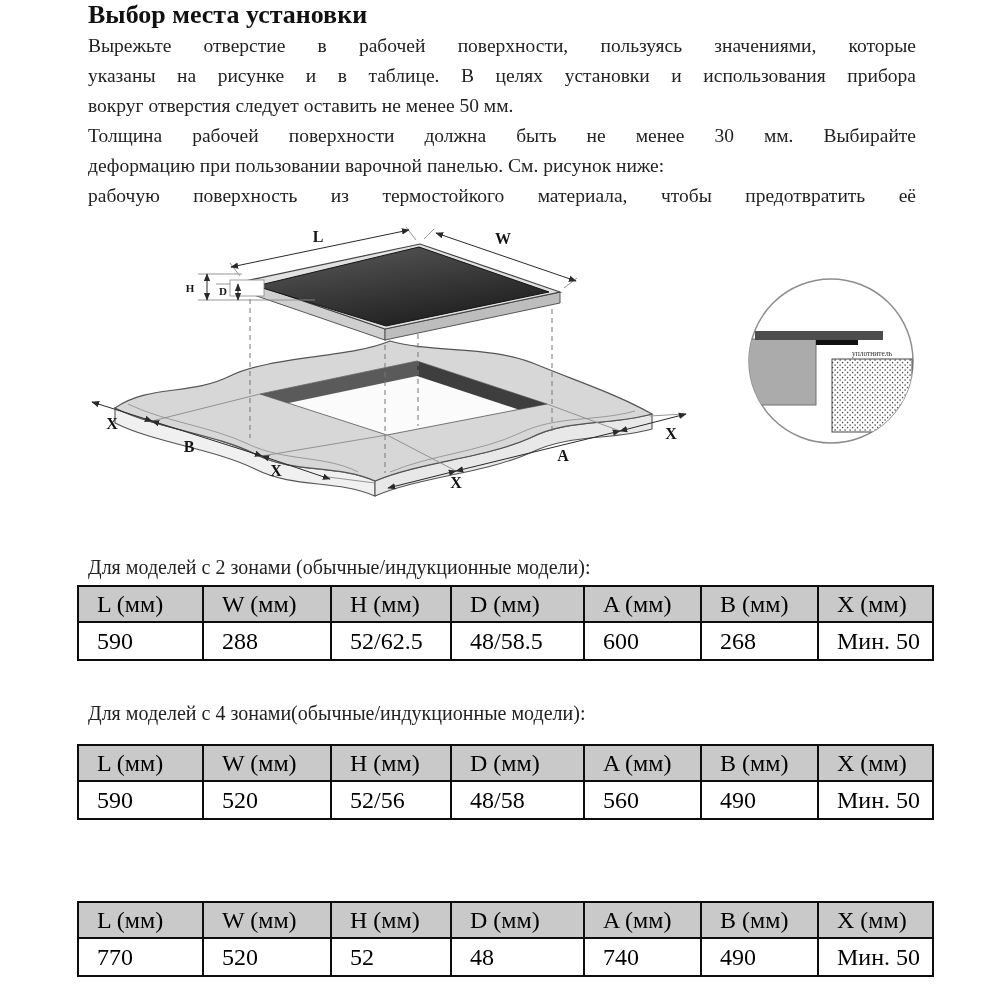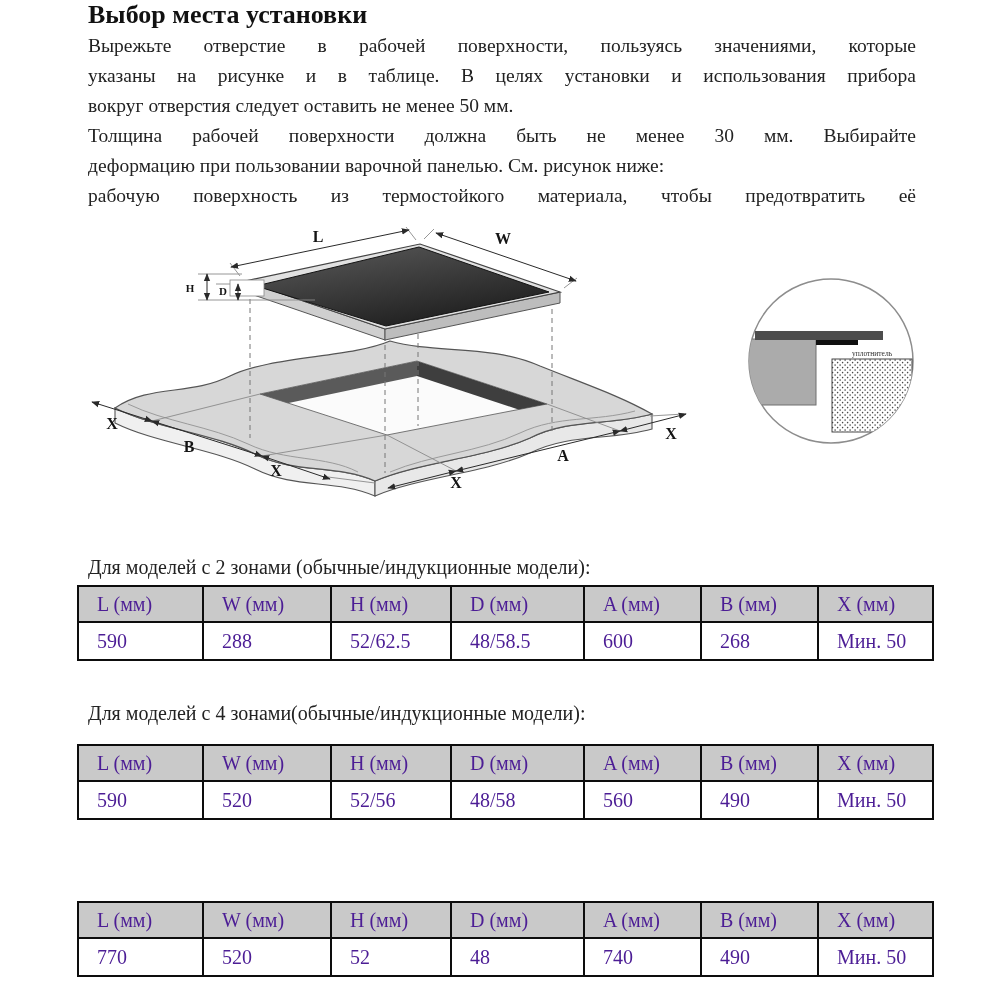--- a/index.html
+++ b/index.html
@@ -10,21 +10,21 @@
   .para{position:absolute;left:88px;width:828px;font-size:19.5px;color:#222;}
   .pline{height:30px;line-height:30px;overflow:hidden;text-align:justify;text-align-last:justify;white-space:nowrap;}
   .pline.last{text-align-last:left;}
   #para1{top:31px;}
   #para2{top:121px;}
   .diagram{position:absolute;left:90px;top:226px;}
   .inset{position:absolute;left:746px;top:276px;}
   .caption{position:absolute;left:88px;width:840px;font-size:20px;color:#222;}
   #cap1{top:532px;margin-top:24px;}#cap2{top:702px;}#cap3{top:851px;}
   table.dims{position:absolute;left:77px;width:855px;border-collapse:collapse;
-             table-layout:fixed;font-size:20px;color:#4c1d95;}
+             table-layout:fixed;font-size:24px;color:#000000;}
   #tbl1{top:585px;}#tbl2{top:744px;}#tbl3{top:901px;}
   table.dims th,table.dims td{border:2px solid #0d0d0d;text-align:left;
              padding:0 0 0 18px;font-weight:400;overflow:hidden;white-space:nowrap;}
   table.dims th{background:#c9c9c9;height:34px;}
   table.dims td{background:#ffffff;height:36px;}
 </style>
 </head>
 <body>
 
 <div class="page">

